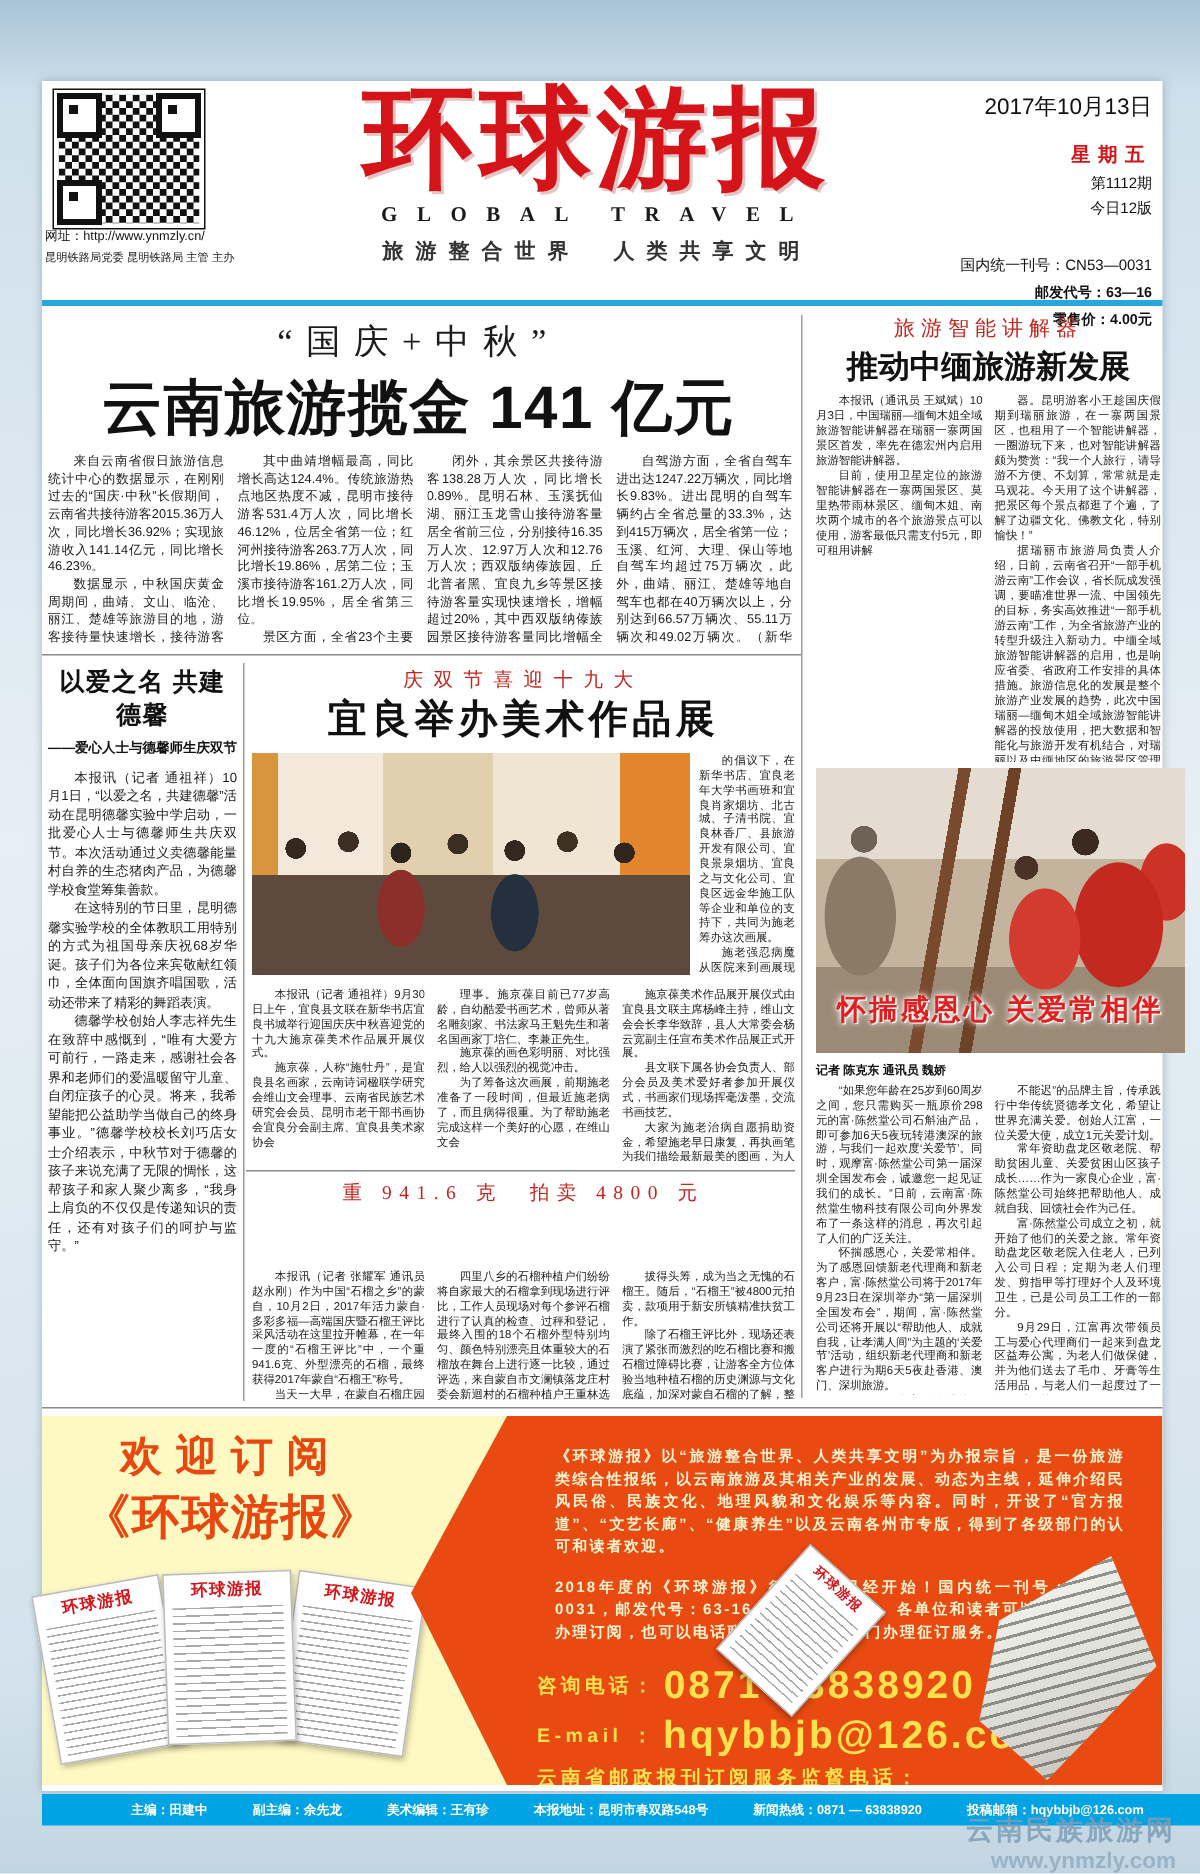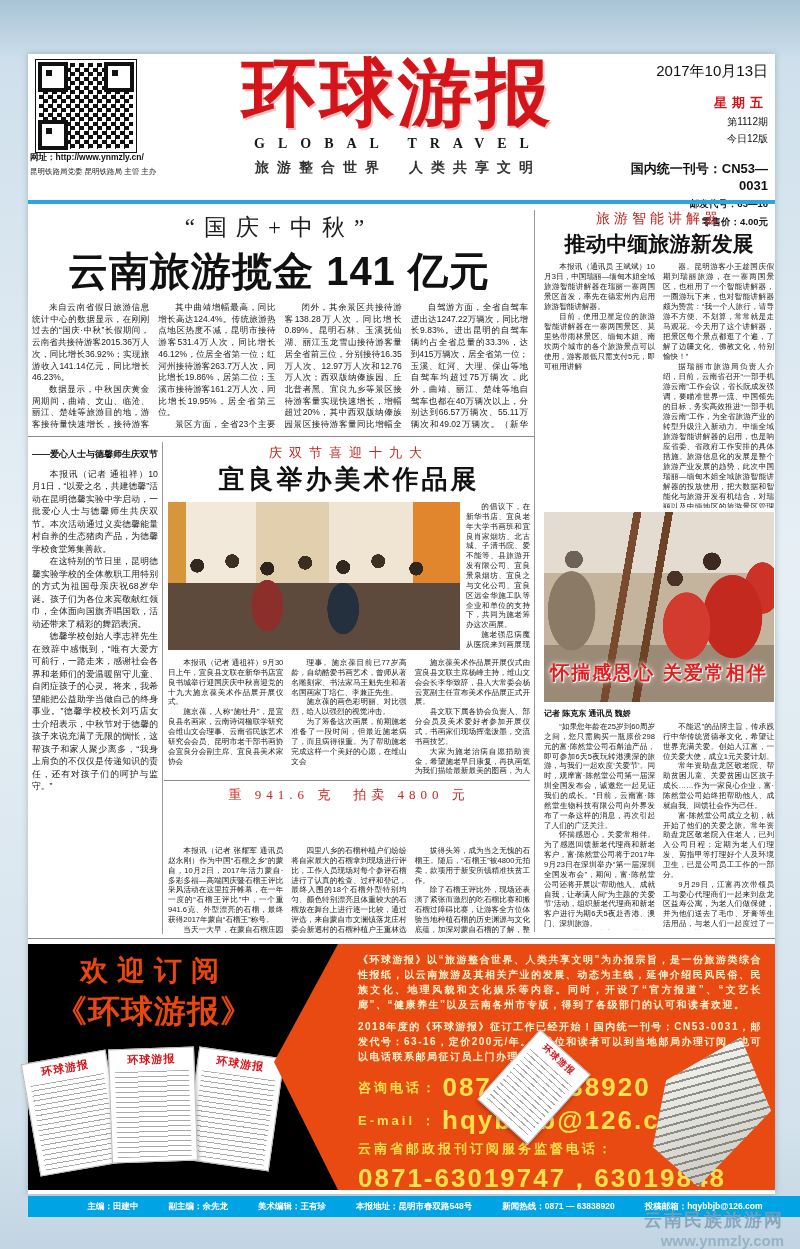--- a/index.html
+++ b/index.html
@@ -7,32 +7,32 @@
        font-family:"Liberation Sans","DejaVu Sans",sans-serif;
        background:linear-gradient(180deg,#a8c4d6 0%,#cfe0ec 5%,#e7eff5 45%,#d3e2ec 90%,#c2d5e2 100%);}
   .abs{position:absolute;}
   .page{left:28px;top:54px;width:747px;height:1140px;background:#ffffff;box-shadow:0 0 6px rgba(60,90,110,.35);}
   
   .qr{left:8px;top:6px;width:94px;height:86px;background:
       repeating-conic-gradient(#111 0% 25%, #fff 0% 50%);background-size:9px 9px;border:3px solid #fff;outline:1px solid #111;}
   .qr .finder{position:absolute;width:22px;height:22px;border:4px solid #111;background:#fff;}
   .qr .finder::after{content:"";position:absolute;left:4px;top:4px;width:6px;height:6px;background:#111;}
   .f-tl{left:-1px;top:-1px;} .f-tr{right:-1px;top:-1px;} .f-bl{left:-1px;bottom:-1px;}
-  .qr-label{left:2px;top:98px;width:170px;font-size:8.5px;font-weight:bold;color:#111;}
+  .qr-label{left:2px;top:98px;width:170px;font-size:8.5px;font-weight:normal;color:#111;}
   .sponsor{left:2px;top:113px;width:175px;font-size:7.5px;color:#222;}
   .mast-center{left:160px;top:0;width:420px;text-align:center;}
   .mast-title{font-family:"Liberation Serif","DejaVu Serif",serif;font-weight:900;font-size:74px;line-height:1.08;
       color:#d41418;letter-spacing:4px;text-shadow:2px 2px 0 rgba(160,20,20,.25);}
   .mast-en{margin-top:2px;font-family:"Liberation Serif",serif;font-size:14px;font-weight:bold;letter-spacing:13px;color:#1a1a1a;}
   .mast-slogan{margin-top:7px;font-size:14px;font-weight:bold;letter-spacing:8px;color:#333;}
   .mast-right{left:578px;top:8px;width:162px;text-align:right;color:#111;}
   .m-date{font-size:15px;}
   .m-week{font-size:13px;font-weight:900;color:#d41418;letter-spacing:5px;margin-top:13px;}
   .m-issue,.m-pages{font-size:10px;margin-top:3px;}
-  .m-issn{font-size:13px;font-weight:bold;margin-top:14px;}
+  .m-issn{font-size:10px;font-weight:normal;margin-top:24px;}
   .m-postal,.m-price{font-size:9.5px;font-weight:bold;margin-top:5px;}
   .blue-rule{left:0;top:146px;width:747px;height:4px;background:#2aa6df;}
   
   .vrule{width:1px;background:#9a9a9a;}
   .hrule{height:1px;background:#8a8a8a;}
   
   .cols{display:flex;}
   .col{flex:1;overflow:hidden;}
   .col p,.para p{margin:0;text-indent:2em;text-align:justify;color:#1a1a1a;}
   .kicker-serif{font-family:"Liberation Serif","DejaVu Serif",serif;color:#1c1c1c;}
@@ -50,21 +50,21 @@
   .photo-care{left:516px;top:458px;width:230px;height:190px;
     background:
       radial-gradient(circle 8px at 57% 35%, #4a3326 98%, transparent),
       radial-gradient(circle 9px at 73% 26%, #3c2a20 98%, transparent),
       radial-gradient(ellipse 24px 34px at 62% 60%, #d23b2e 98%, transparent),
       radial-gradient(ellipse 30px 42px at 82% 55%, #c3291f 98%, transparent),
       radial-gradient(ellipse 18px 26px at 95% 40%, #cc3326 98%, transparent),
       radial-gradient(circle 9px at 13% 25%, #6e6257 98%, transparent),
       radial-gradient(ellipse 24px 40px at 12% 52%, #8a7a66 98%, transparent),
       linear-gradient(100deg, transparent 34%, #7a4a2e 34% 37%, transparent 37%, transparent 46%, #6d4226 46% 49%, transparent 49%),
-      linear-gradient(180deg,#e4dcd0 0 32%,#c4b49e 32% 70%,#9b8a76 70%);}
+      linear-gradient(180deg,#e4dcd0 0 32%,#c4b49e 32% 70%,#9b8a76 70%); padding-left: 16px;}
   .care-title{position:absolute;left:0;bottom:16px;width:100%;text-align:center;font-size:19px;font-weight:900;color:#e31e1e;
       letter-spacing:2px;text-shadow:0 0 3px #fff,0 0 6px #fff,1px 1px 0 #fff;}
   .care-byline{left:516px;top:654px;width:150px;font-size:8px;font-weight:bold;color:#111;}
   .care-cols{left:516px;top:668px;width:230px;height:208px;gap:8px;font-size:7.6px;line-height:1.3;}
   
   .dexin{left:4px;top:390px;width:126px;height:488px;}
   .dexin-headline{font-size:16.5px;text-align:center;letter-spacing:1px;}
   .dexin-subhead{font-size:9px;font-weight:bold;text-align:center;margin-top:4px;color:#111;}
   .dexin-body{margin-top:7px;font-size:8.8px;line-height:1.42;height:430px;overflow:hidden;}
   
@@ -83,30 +83,30 @@
       radial-gradient(ellipse 16px 26px at 60% 72%, #24303e 98%, transparent),
       linear-gradient(180deg, transparent 55%, #5d4a3c 55% 100%),
       linear-gradient(90deg,#d8963c 0 6%,#f3e9da 6% 30%,#e2cfae 30% 55%,#f0e4d2 55% 84%,#e2862e 84%);}
   .art-side{left:438px;top:448px;width:64px;height:148px;font-size:7.6px;line-height:1.3;}
   .art-cols{left:140px;top:604px;width:362px;height:116px;gap:8px;font-size:7.6px;line-height:1.3;}
   
   .pome-kicker{left:140px;top:732px;width:362px;text-align:center;font-size:13px;letter-spacing:5px;}
   .pome-headline{left:140px;top:750px;width:362px;text-align:center;font-size:25px;letter-spacing:2px;}
   .pome-cols{left:140px;top:792px;width:362px;height:88px;gap:8px;font-size:7.6px;line-height:1.3;}
   
-  .ad{left:0;top:890px;width:747px;height:246px;background:#000000;}
+  .ad{left:0;top:890px;width:747px;height:246px;background:#fef9c3;}
   .ad-t1{position:absolute;left:0;top:8px;width:252px;text-align:center;font-size:28px;font-weight:900;color:#e8470f;letter-spacing:9px;}
   .ad-t2{position:absolute;left:0;top:46px;width:252px;text-align:center;font-size:32px;font-weight:900;color:#e8470f;letter-spacing:1px;}
   .thumb{position:absolute;width:84px;height:112px;background:#fff;border:1px solid #b9b9b9;box-shadow:1px 2px 4px rgba(0,0,0,.3);}
   .thumb-head{color:#d41418;font-weight:900;font-size:11px;text-align:center;padding-top:3px;letter-spacing:1px;}
   .thumb-lines{margin:4px 5px;height:86px;background:repeating-linear-gradient(#a9a9a9 0 1px, transparent 1px 5px);}
   .orange{position:absolute;left:246px;top:0;width:501px;height:246px;background:#e84a12;
       clip-path:polygon(64px 0,100% 0,100% 100%,64px 100%,0px 118px);}
   .orange-inner{position:absolute;left:84px;top:8px;width:404px;z-index:1;}
-  .ad-para{font-size:10px;font-weight:bold;color:#fff3cf;letter-spacing:1.5px;line-height:1.5;text-align:justify;margin:0;}
+  .ad-para{font-size:10px;font-weight:bold;color:#fff3cf;letter-spacing:1.5px;line-height:1.5;text-align:justify;margin:12px;}
   .ad-para + .ad-para{margin-top:7px;}
   .ad-line{margin-top:8px;white-space:nowrap;}
   .ad-label{font-size:13px;font-weight:bold;color:#ffe14d;letter-spacing:3px;vertical-align:4px;}
   .ad-big{font-size:26px;font-weight:900;color:#ffe14d;letter-spacing:2px;}
   .paper-stack{position:absolute;right:4px;bottom:4px;width:120px;height:150px;z-index:2;transform:rotate(-3deg);
       background:repeating-linear-gradient(168deg, rgba(70,70,62,.55) 0 2px, rgba(255,255,255,0) 2px 8px),
                  linear-gradient(160deg,#fbfbf8 0%,#d6d6cf 70%,#bdbdb4 100%);
       clip-path:polygon(14% 28%,78% 2%,100% 52%,36% 100%,0 72%);}
   
   .footer-bar{left:28px;top:1196px;width:794px;height:21px;background:#00a3e3;display:flex;align-items:center;
@@ -196,33 +196,34 @@
       </div>
     <div class="col">
         <p>不能迟”的品牌主旨，传承践行中华传统贤德孝文化，希望让世界充满关爱。创始人江富，一位关爱大使，成立1元关爱计划。</p>
         <p>常年资助盘龙区敬老院、帮助贫困儿童、关爱贫困山区孩子成长……作为一家良心企业，富·陈然堂公司始终把帮助他人、成就自我、回馈社会作为己任。</p>
         <p>富·陈然堂公司成立之初，就开始了他们的关爱之旅。常年资助盘龙区敬老院入住老人，已列入公司日程；定期为老人们理发、剪指甲等打理好个人及环境卫生，已是公司员工工作的一部分。</p>
         <p>9月29日，江富再次带领员工与爱心代理商们一起来到盘龙区益寿公寓，为老人们做保健，并为他们送去了毛巾、牙膏等生活用品，与老人们一起度过了一个欢乐的节日。</p>
       </div>
   </div>
 
   <div class="abs dexin">
+    <div class="headline dexin-headline">以爱之名 共建德馨</div>
     <div class="dexin-subhead">——爱心人士与德馨师生庆双节</div>
     <div class="dexin-body para" style="font-size:8.8px;">
         <p>本报讯（记者 通祖祥）10月1日，“以爱之名，共建德馨”活动在昆明德馨实验中学启动，一批爱心人士与德馨师生共庆双节。本次活动通过义卖德馨能量村自养的生态猪肉产品，为德馨学校食堂筹集善款。</p>
         <p>在这特别的节日里，昆明德馨实验学校的全体教职工用特别的方式为祖国母亲庆祝68岁华诞。孩子们为各位来宾敬献红领巾，全体面向国旗齐唱国歌，活动还带来了精彩的舞蹈表演。</p>
         <p>德馨学校创始人李志祥先生在致辞中感慨到，“唯有大爱方可前行，一路走来，感谢社会各界和老师们的爱温暖留守儿童、自闭症孩子的心灵。将来，我希望能把公益助学当做自己的终身事业。”德馨学校校长刘巧店女士介绍表示，中秋节对于德馨的孩子来说充满了无限的惆怅，这帮孩子和家人聚少离多，“我身上肩负的不仅仅是传递知识的责任，还有对孩子们的呵护与监守。”</p>
       </div>
   </div>
 
   <div class="abs kicker-red art-kicker">庆双节喜迎十九大</div>
   <div class="abs headline art-headline">宜良举办美术作品展</div>
   <div class="abs photo-art"></div>
   <div class="abs col art-side">
-      <p>的倡议下，在新华书店、宜良老年大学书画班和宜良肖家烟坊、北古城、子清书院、爱不能等、县旅游开发有限公司、宜良景泉烟坊、宜良之与文化公司、宜良区远金华施工队等企业和单位的支持下，共同为施老筹办这次画展。</p>
+      <p>的倡议下，在新华书店、宜良老年大学书画班和宜良肖家烟坊、北古城、子清书院、宜良林香厂、县旅游开发有限公司、宜良景泉烟坊、宜良之与文化公司、宜良区远金华施工队等企业和单位的支持下，共同为施老筹办这次画展。</p>
       <p>施老强忍病魔从医院来到画展现场，与县文联主席杨峰和学生见面。</p>
     </div>
   <div class="abs cols art-cols">
     <div class="col">
         <p>本报讯（记者 通祖祥）9月30日上午，宜良县文联在新华书店宜良书城举行迎国庆庆中秋喜迎党的十九大施京葆美术作品展开展仪式。</p>
         <p>施京葆，人称“施牡丹”，是宜良县名画家，云南诗词楹联学研究会维山文会理事、云南省民族艺术研究会会员、昆明市老干部书画协会宜良分会副主席、宜良县美术家协会</p>
       </div>
     <div class="col">
         <p>理事。施京葆目前已77岁高龄，自幼酷爱书画艺术，曾师从著名雕刻家、书法家马王魁先生和著名国画家丁培仁、李兼正先生。</p>
         <p>施京葆的画色彩明丽、对比强烈，给人以强烈的视觉冲击。</p>

